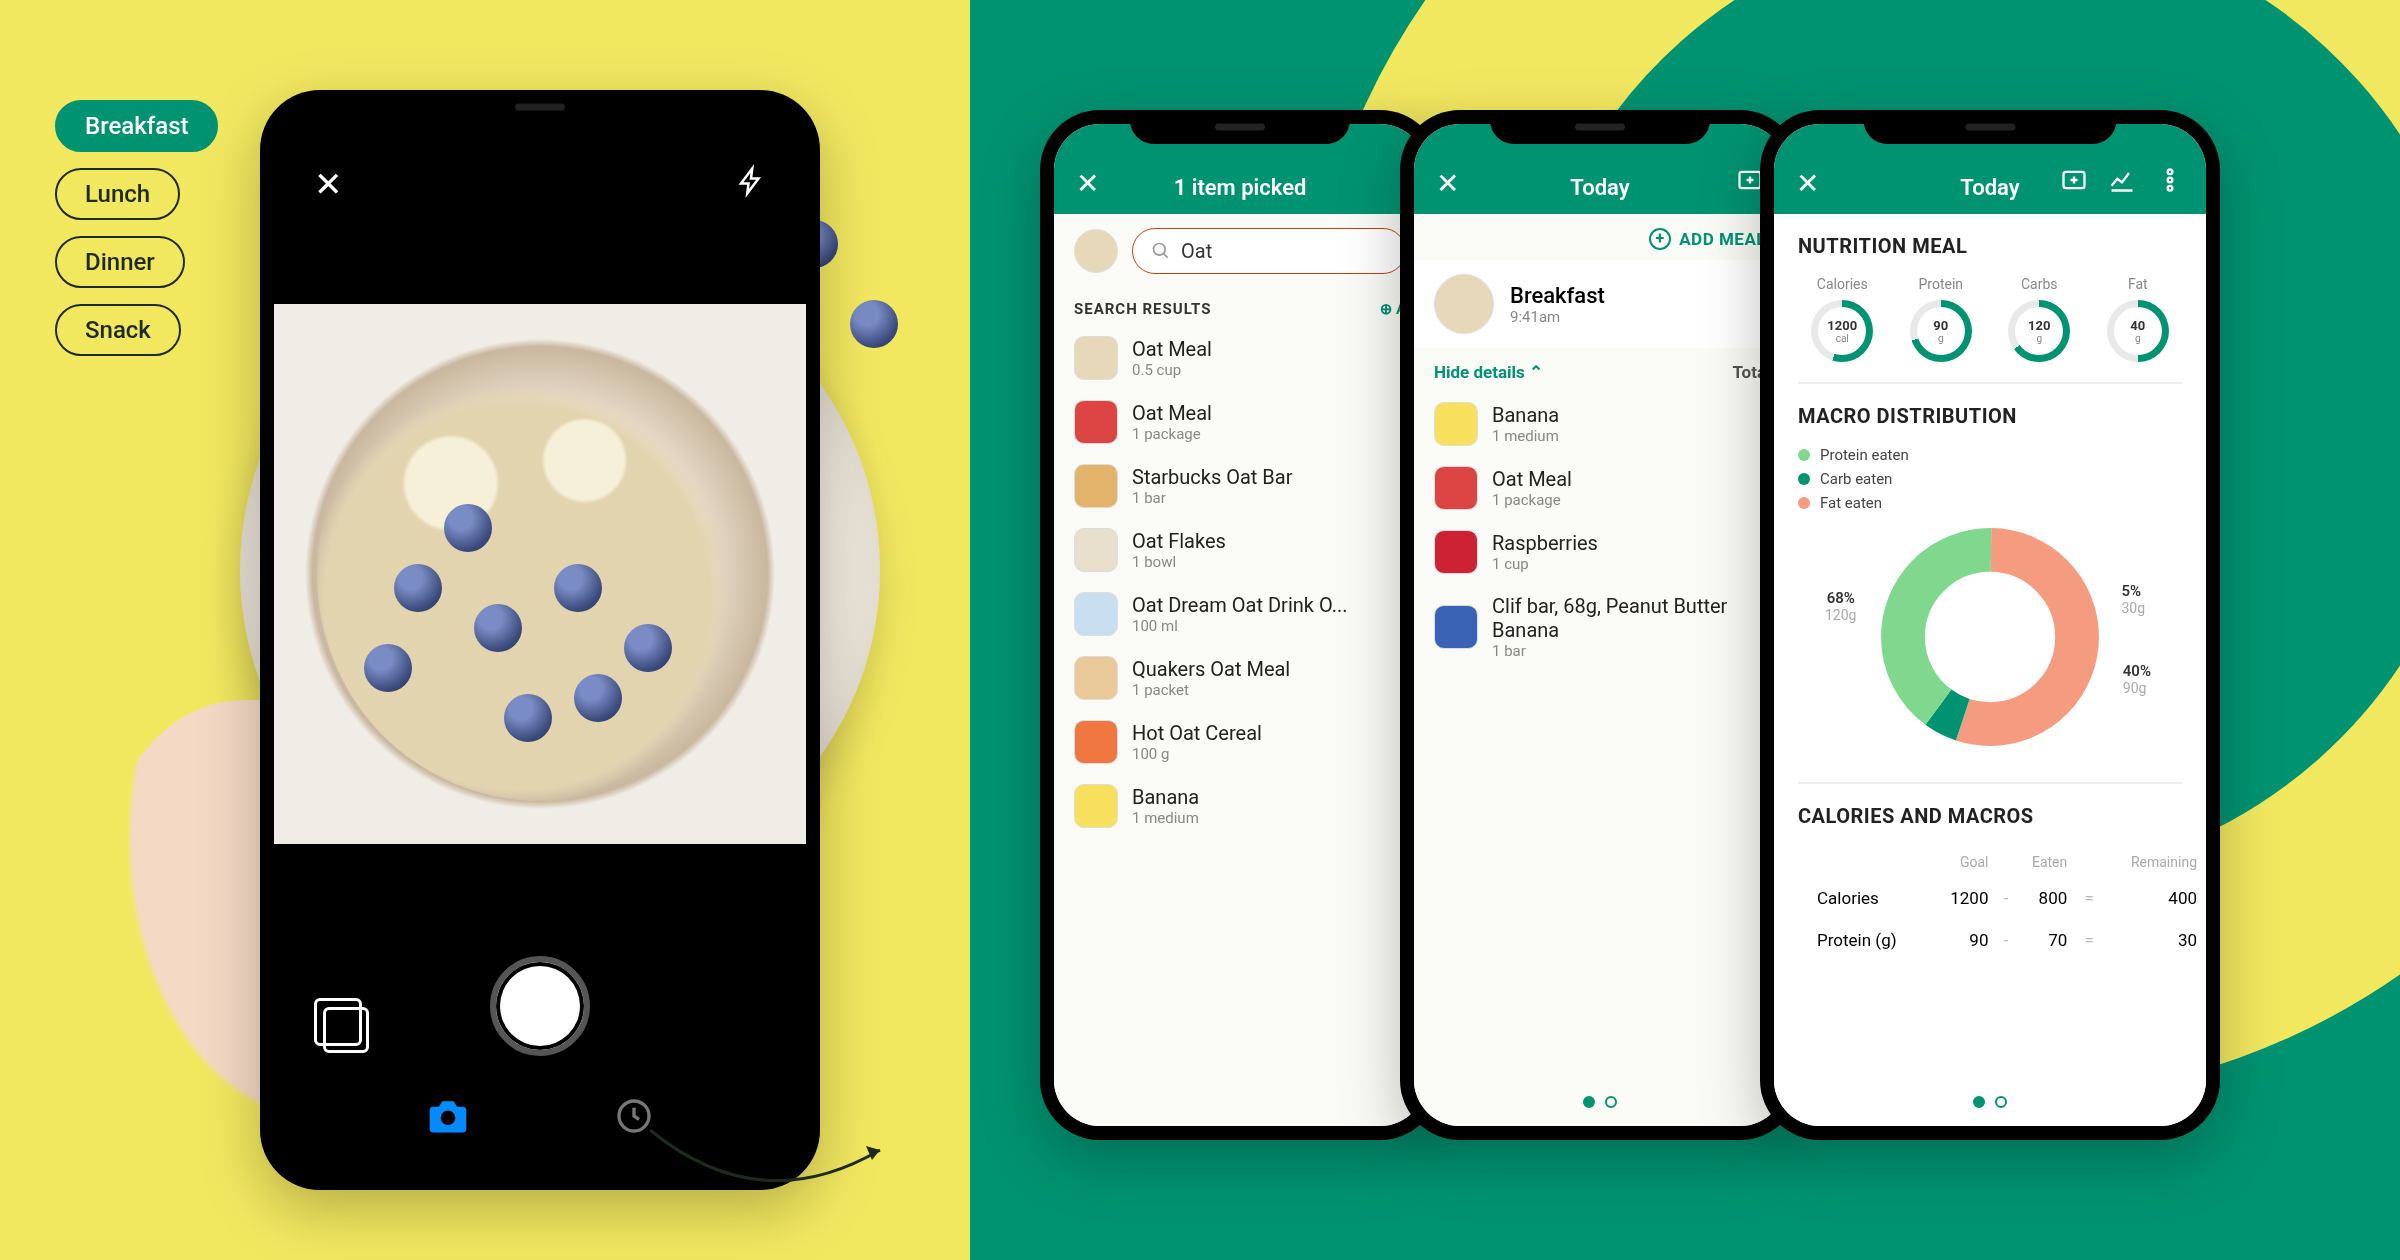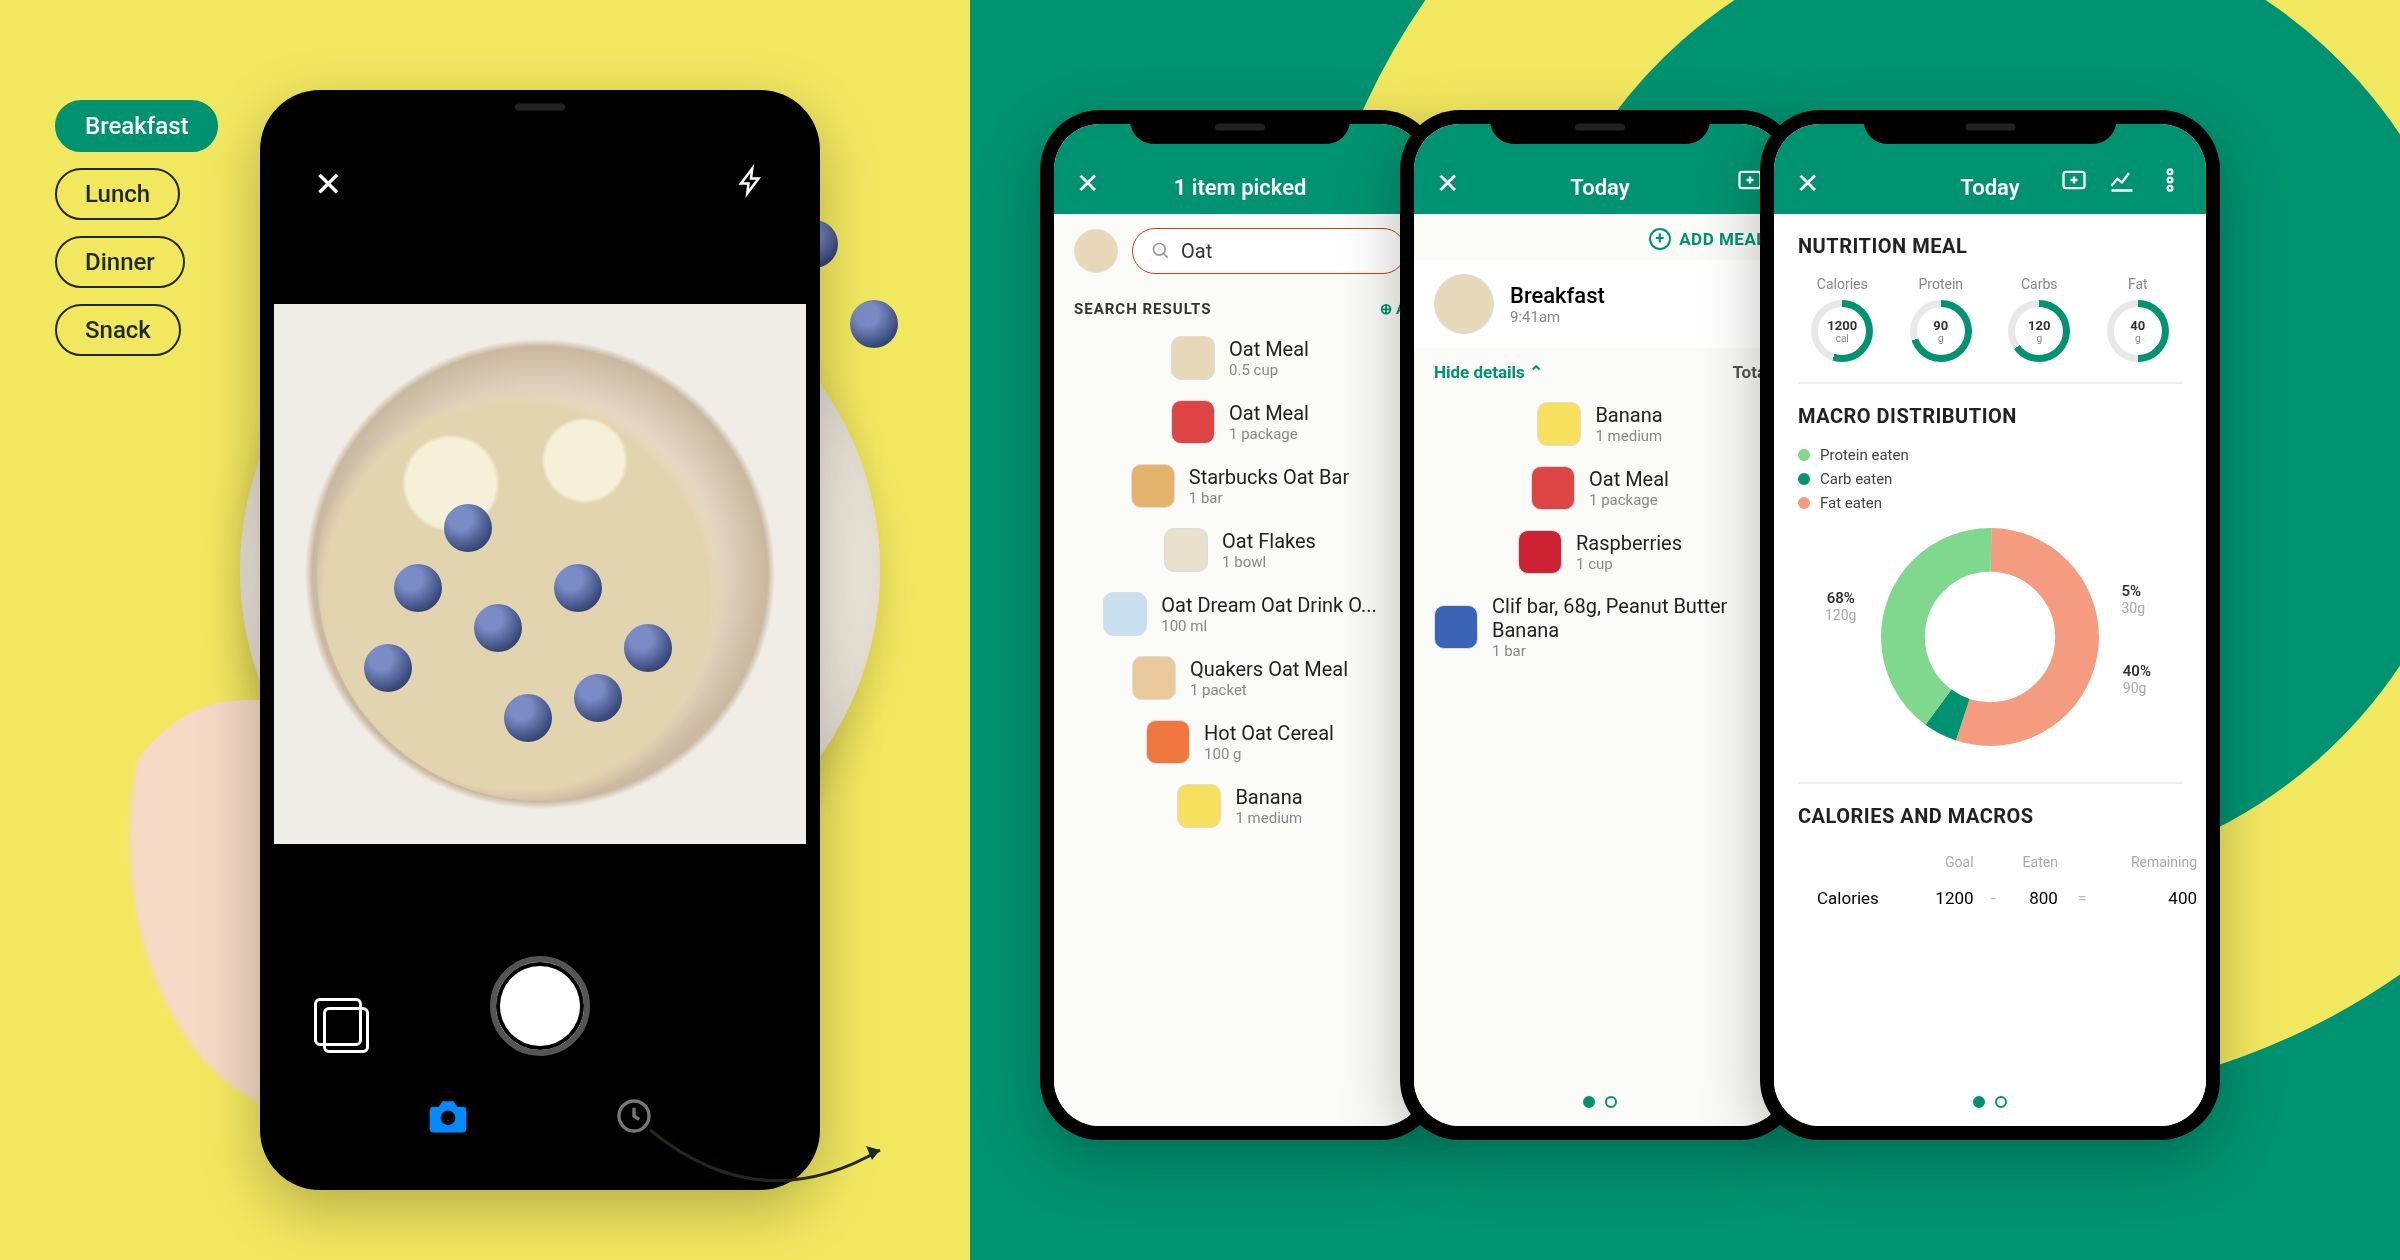--- a/index.html
+++ b/index.html
@@ -169,21 +169,20 @@
   .sect-head {
     display:flex; justify-content:space-between; align-items:center;
     padding:12px 20px 8px;
     font-size:15px; letter-spacing:1px; font-weight:700; color:#333;
   }
   .sect-head .add { color:#009371; font-size:15px; letter-spacing:0; font-weight:600; }
   .result-list { padding: 0 20px; }
   .result {
     display:flex; align-items:center; gap:14px;
     padding:10px 0;
-    justify-content:center;
   }
   .result .txt .name { font-size:20px; color:#222; }
   .result .txt .sub { font-size:15px; color:#888; }
 
   
   .add-meal-row{
     display:flex;justify-content:flex-end;align-items:center;gap:8px;
     padding:14px 20px 10px;color:#009371;font-weight:700;font-size:17px;letter-spacing:.5px;
   }
   .add-meal-row .plus{
@@ -590,20 +589,28 @@
             </thead>
           <tbody>
               <tr>
                 <td>Calories</td>
   <td>1200</td>
                 <td class="op">-</td>
   <td>800</td>
                 <td class="op">=</td>
   <td>400</td>
               </tr>
+              <tr>
+                <td>Protein (g)</td>
+  <td>90</td>
+                <td class="op">-</td>
+  <td>70</td>
+                <td class="op">=</td>
+  <td>30</td>
+              </tr>
             </tbody>
         </table>
       </div>
       <div class="pager">
         <div class="dot fill"></div>
         <div class="dot"></div>
       </div>
     </div>
   </div>
 </div>

